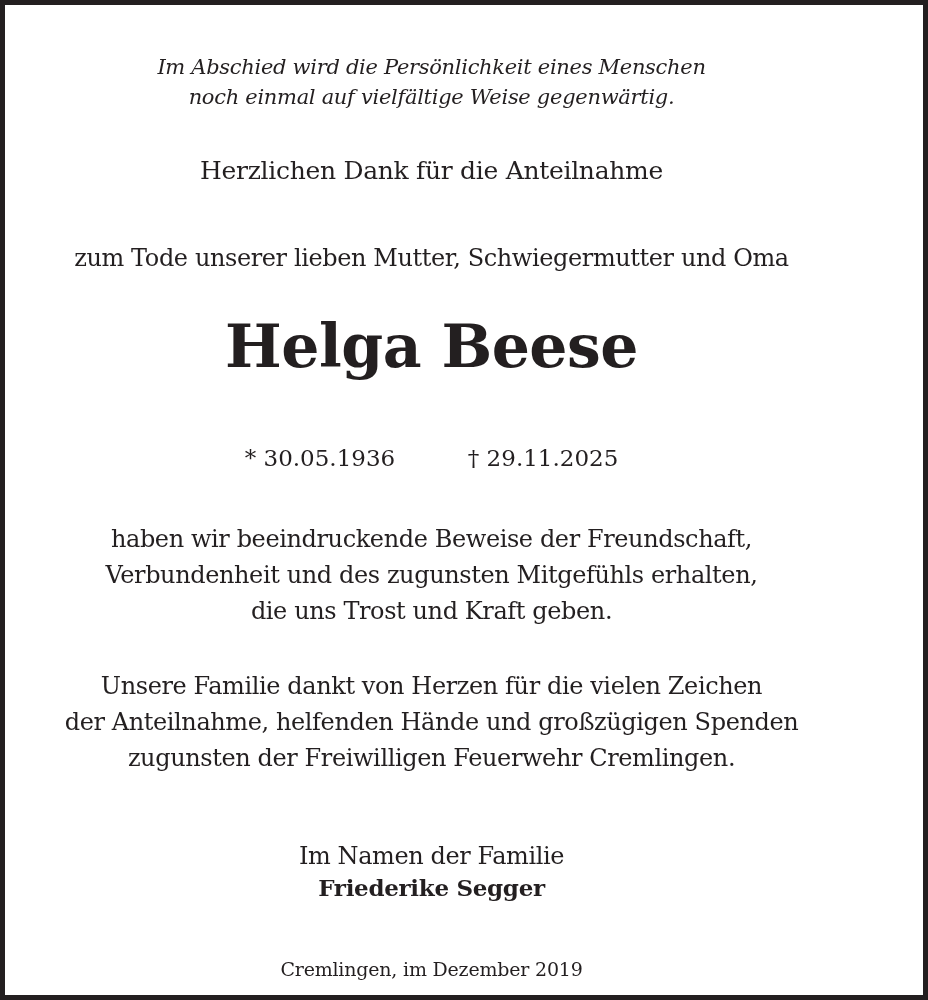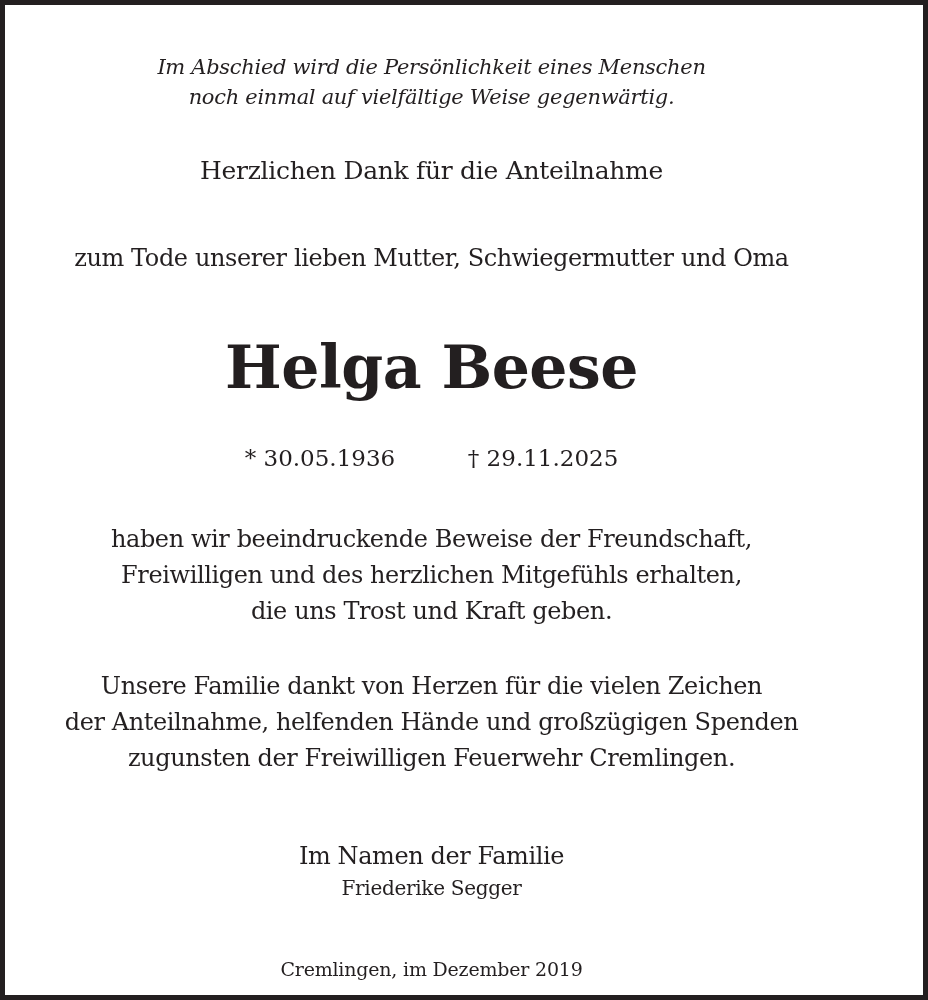--- a/index.html
+++ b/index.html
@@ -55,22 +55,22 @@
       letter-spacing: -0.5px;
     }
     .dates {
       font-size: 23px;
       line-height: 30px;
     }
     .dates span {
       display: inline-block;
     }
     .signer {
-      font-weight: normal;
-      font-size: 20px;
+      font-weight: bold;
+      font-size: 23px;
       line-height: 30px;
       letter-spacing: -0.3px;
     }
     .place {
       font-size: 19px;
       line-height: 26px;
       letter-spacing: -0.2px;
     }
   </style>
 </head>
@@ -78,30 +78,30 @@
 
 <div class="frame">
 
   <div class="line motto" style="top:47px">Im Abschied wird die Persönlichkeit eines Menschen</div>
   <div class="line motto" style="top:77px">noch einmal auf vielfältige Weise gegenwärtig.</div>
 
   <div class="line heading" style="top:150px">Herzlichen Dank für die Anteilnahme</div>
 
   <div class="line body-text" style="top:235px">zum Tode unserer lieben Mutter, Schwiegermutter und Oma</div>
 
-  <div class="line name" style="top:327px">Helga Beese</div>
+  <div class="line name" style="top:306px">Helga Beese</div>
 
   <div class="line dates" style="top:438px">
     <span>* 30.05.1936</span>
     <span style="width:58px"></span>
     <span>† 29.11.2025</span>
   </div>
 
   <div class="line body-text" style="top:516px">haben wir beeindruckende Beweise der Freundschaft,</div>
-  <div class="line body-text" style="top:552px">Freiwilligen und des herzlichen Mitgefühls erhalten,</div>
+  <div class="line body-text" style="top:552px">Verbundenheit und des zugunsten Mitgefühls erhalten,</div>
   <div class="line body-text" style="top:588px">die uns Trost und Kraft geben.</div>
 
   <div class="line body-text" style="top:663px">Unsere Familie dankt von Herzen für die vielen Zeichen</div>
   <div class="line body-text" style="top:699px">der Anteilnahme, helfenden Hände und großzügigen Spenden</div>
   <div class="line body-text" style="top:735px">zugunsten der Freiwilligen Feuerwehr Cremlingen.</div>
 
   <div class="line body-text" style="top:833px">Im Namen der Familie</div>
 
   <div class="line signer" style="top:868px">Friederike Segger</div>
 

